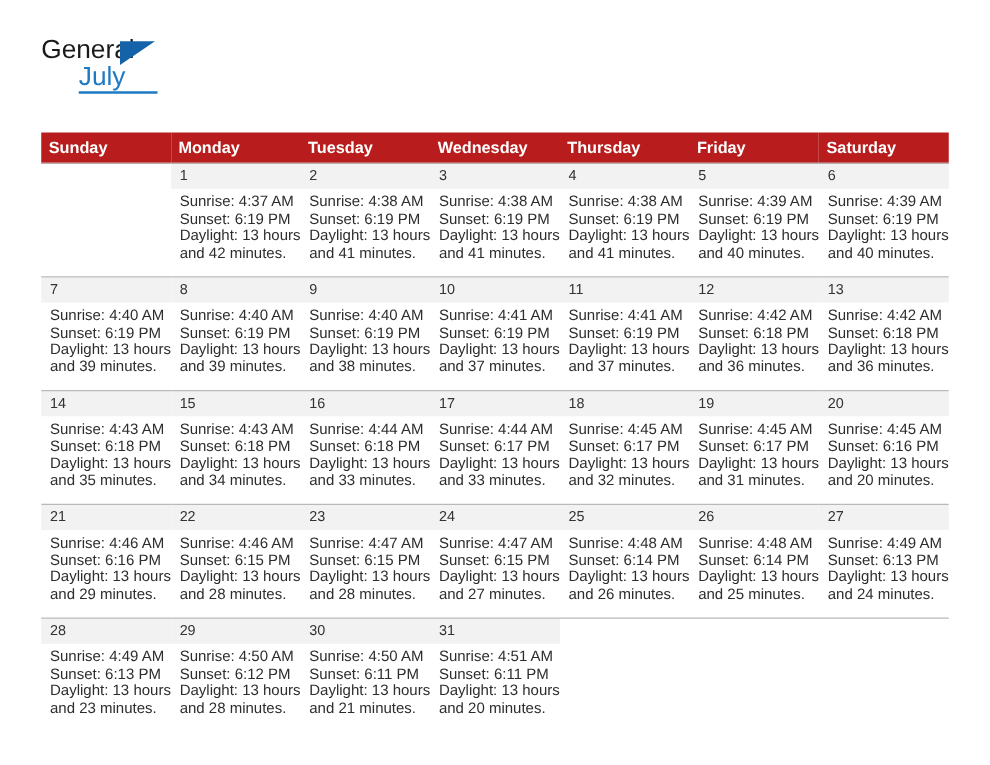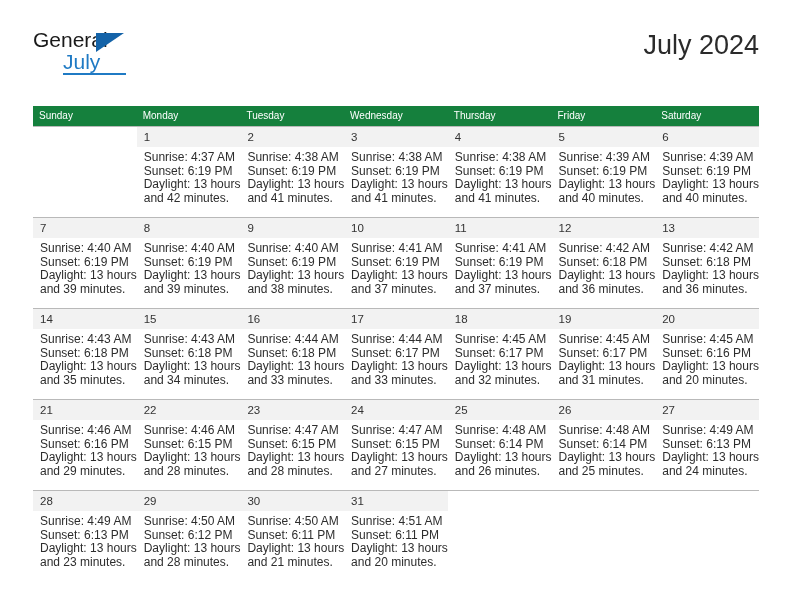--- a/index.html
+++ b/index.html
@@ -94,24 +94,24 @@
   
   .calendar {
     position: absolute;
     left: 33px;
     top: 106px;
     width: 726px;
     border-collapse: collapse;
     table-layout: fixed;
   }
   .calendar th {
-    background: #15803d;
+    background: #b91c1c;
     color: #ffffff;
-    font-size: 10px;
-    font-weight: normal;
+    font-size: 13px;
+    font-weight: bold;
     text-align: left;
     padding: 4px 0 5px 6px;
     height: 10px;
     border: none;
   }
   .calendar td {
     vertical-align: top;
     padding: 0;
     height: 90px;
     border-top: 1px solid #cfcfcf;
@@ -155,21 +155,20 @@
   <div class="header">
 
     <div class="brand">
       <span class="brand-general">General</span>
       <span class="brand-mark"></span>
       <span class="brand-blue">July</span>
       <span class="brand-underline"></span>
     </div>
 
     <div class="title-block">
-      <div class="month-year">July 2024</div>
     </div>
 
   </div>
 
   <table class="calendar">
     <thead>
       <tr>
         <th>Sunday</th>
         <th>Monday</th>
         <th>Tuesday</th>

